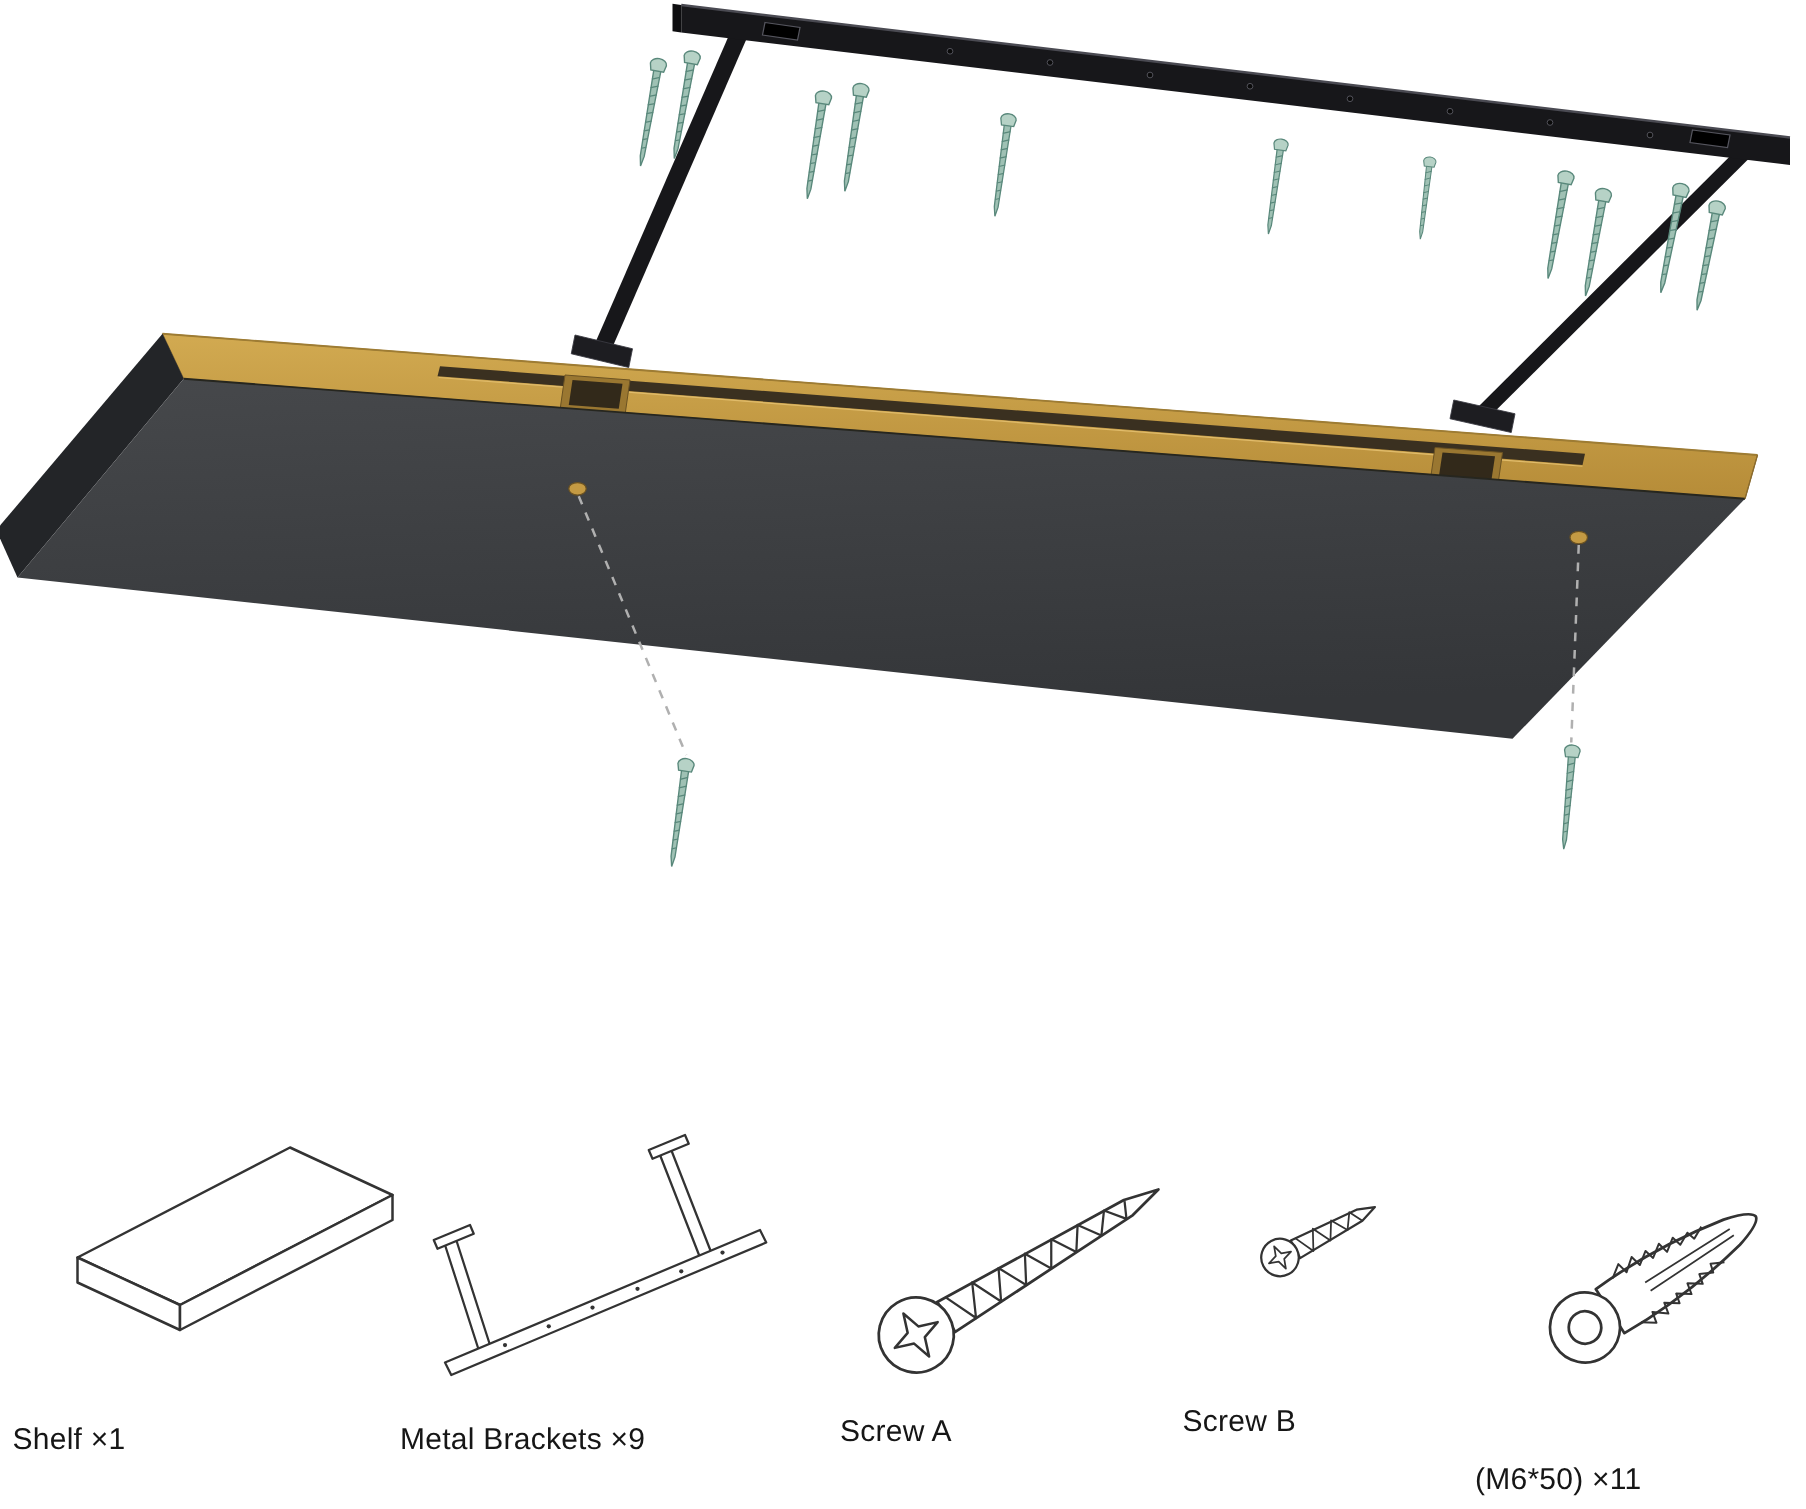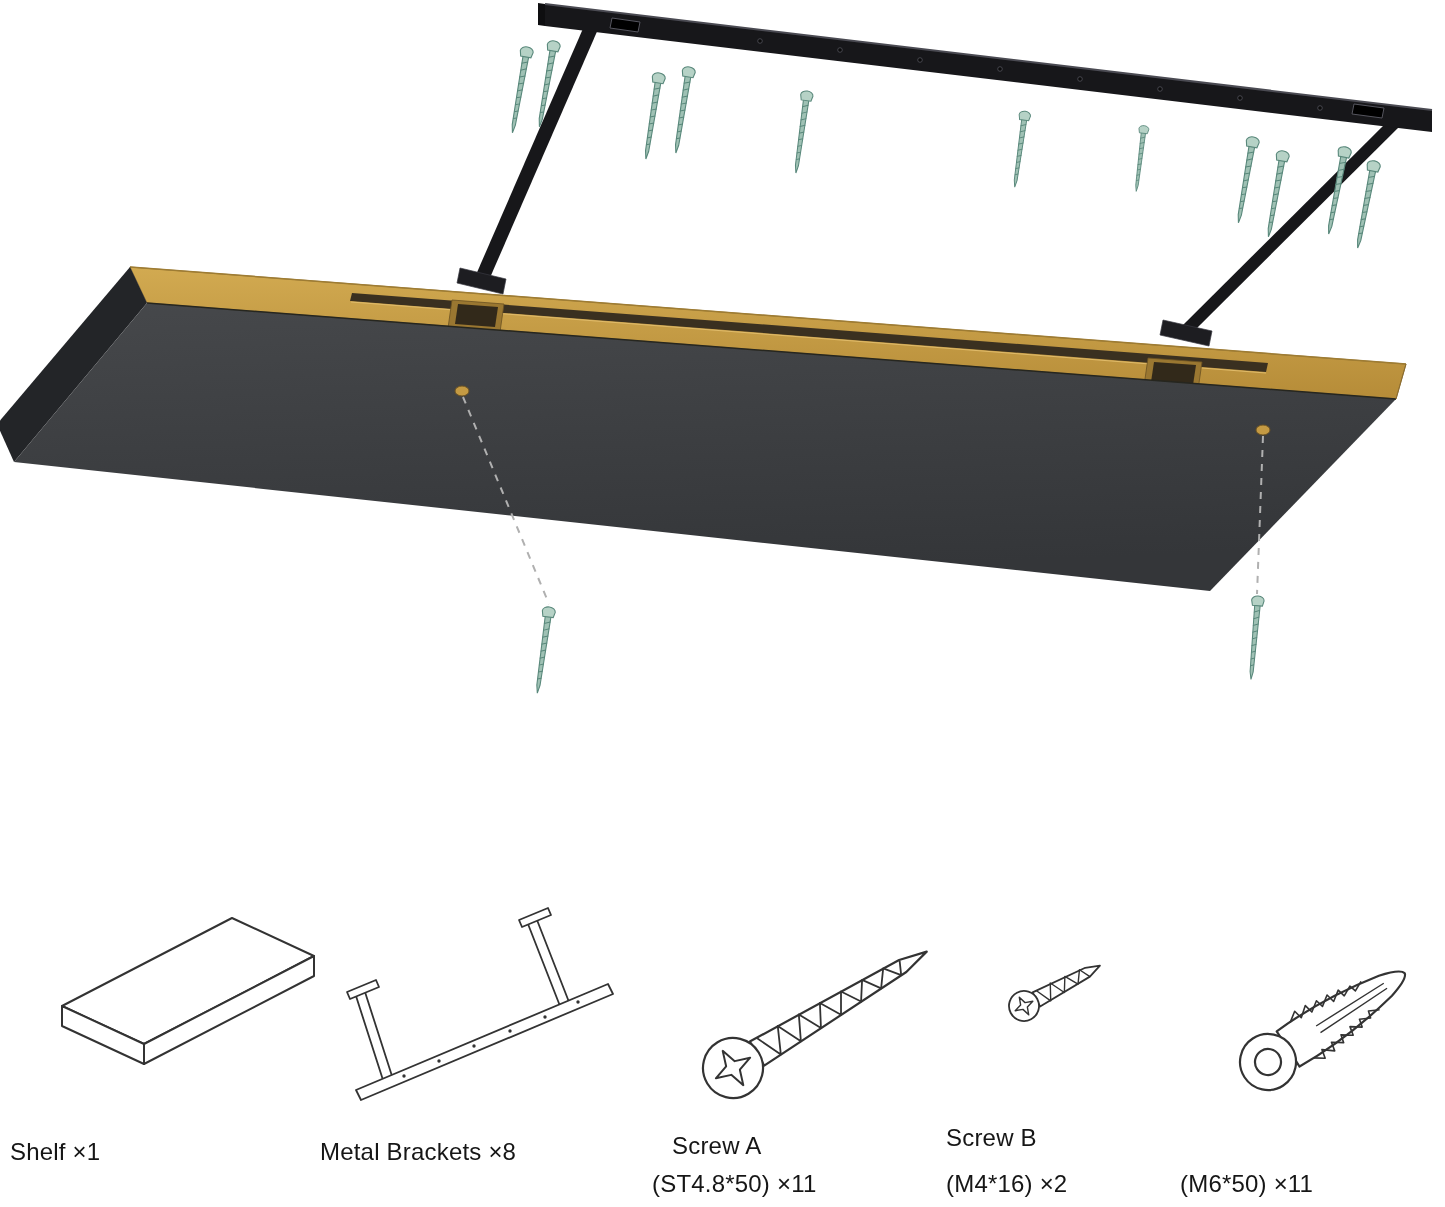--- a/index.html
+++ b/index.html
@@ -156,23 +156,21 @@
         <path d="M 40 21 L 50 28 L 52 19 L 62 27 L 64 18 L 74 25 L 76 17 L 86 24 L 88 15 L 98 22 L 100 14 L 110 19 L 112 12 L 122 17" fill="none" stroke-width="1.6"></path>
         <path d="M 60 -4 L 140 -3 M 60 4 L 140 3" fill="none" stroke-width="1.4"></path>
         <circle cx="0" cy="0" r="28"></circle>
         <circle cx="0" cy="0" r="13"></circle>
       </g>
     </g>
   </svg>
 
   <div class="label" style="left:10px; top:1136px; width:200px;">Shelf ×1</div>
 
-  <div class="label" style="left:320px; top:1136px; width:290px;">Metal Brackets ×8</div>
+  <div class="label" style="left:320px; top:1136px; width:290px;">Metal Brackets ×9</div>
 
   <div class="label" style="left:672px; top:1130px; width:220px;">Screw A</div>
-  <div class="label" style="left:652px; top:1168px; width:260px;">(ST4.8*50) ×11</div>
 
   <div class="label" style="left:946px; top:1122px; width:220px;">Screw B</div>
-  <div class="label" style="left:946px; top:1168px; width:220px;">(M4*16) ×2</div>
 
   <div class="label" style="left:1180px; top:1168px; width:240px;">(M6*50) ×11</div>
 
 </div>
 
 </body></html>

